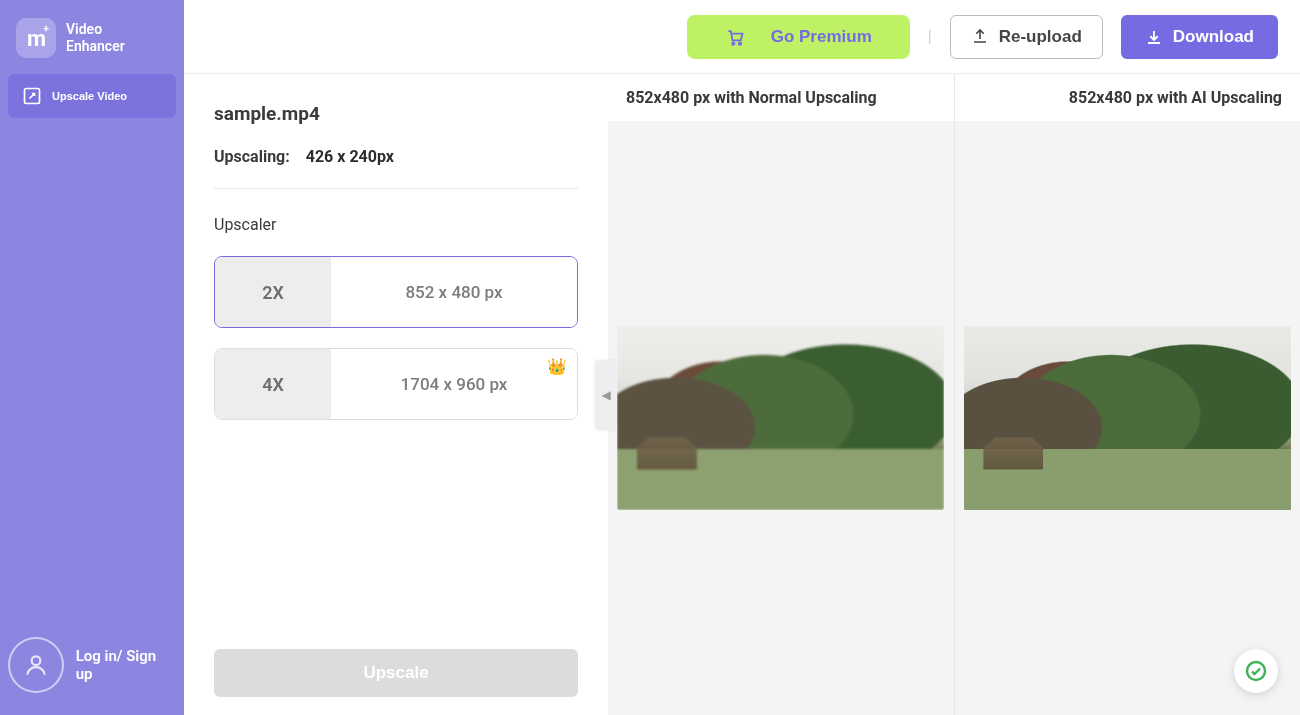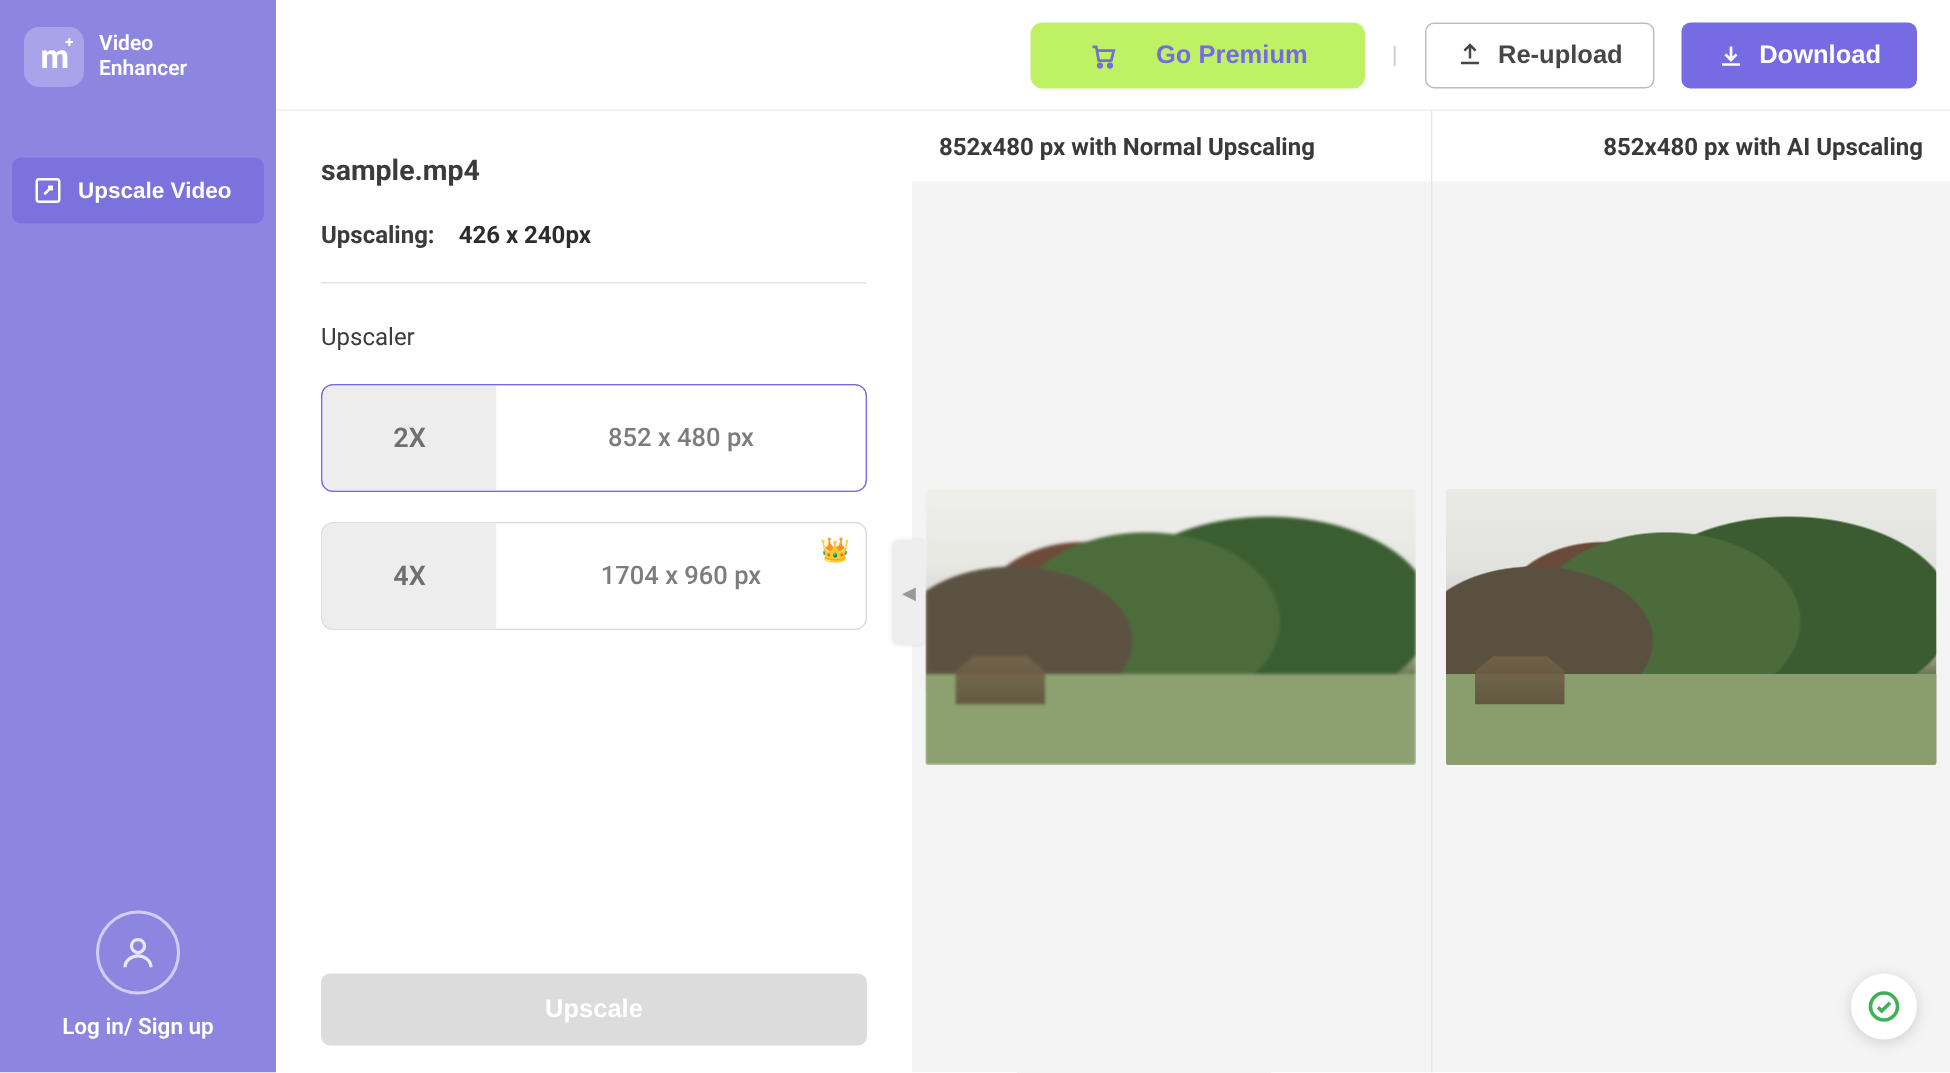--- a/index.html
+++ b/index.html
@@ -6,23 +6,23 @@
     body { font-family: -apple-system, BlinkMacSystemFont, "Segoe UI", Roboto, sans-serif; width: 1300px; height: 715px; overflow: hidden; background: #fff; }
     .app { display: flex; width: 100%; height: 100%; }
     
     
     .sidebar { width: 184px; background: #8d86e1; display: flex; flex-direction: column; padding: 8px; }
     .logo-area { display: flex; align-items: center; gap: 10px; padding: 10px 8px 16px 8px; color: #fff; }
     .logo-box { width: 40px; height: 40px; border-radius: 10px; background: #a9a4ea; display: flex; align-items: center; justify-content: center; font-weight: 700; font-size: 20px; color: #fff; position: relative; }
     .logo-main { font-size: 22px; font-weight: 700; letter-spacing: -1px; }
     .logo-plus { position: absolute; top: 5px; right: 7px; font-size: 10px; }
     .logo-text { font-size: 14px; font-weight: 600; line-height: 1.2; }
-    .nav-btn { display: flex; align-items: center; gap: 10px; background: #7c72dd; color: #fff; border: none; border-radius: 6px; padding: 12px 14px; font-size: 15px; font-weight: 600; cursor: pointer; width: 100%; margin-top: 31px; }
+    .nav-btn { display: flex; align-items: center; gap: 10px; background: #7c72dd; color: #fff; border: none; border-radius: 6px; padding: 12px 14px; font-size: 11px; font-weight: 600; cursor: pointer; width: 100%; }
     .nav-icon { width: 20px; height: 20px; }
-    .sidebar-footer { margin-top: auto; display: flex; flex-direction: column; align-items: center; gap: 12px; padding-bottom: 14px; cursor: pointer; }
+    .sidebar-footer { margin-top: auto; display: flex; flex-direction: row; align-items: center; gap: 12px; padding-bottom: 14px; cursor: pointer; }
     .avatar-circle { width: 56px; height: 56px; border-radius: 50%; border: 2px solid rgba(255,255,255,0.6); display: flex; align-items: center; justify-content: center; }
     .login-text { color: #fff; font-size: 15px; font-weight: 600; }
     
     
     .main { flex: 1; display: flex; flex-direction: column; }
     
     
     .topbar { height: 74px; border-bottom: 1px solid #eee; display: flex; align-items: center; justify-content: flex-end; gap: 18px; padding: 0 22px; }
     .premium-btn { display: flex; align-items: center; gap: 26px; background: #bef264; color: #766be3; border: none; border-radius: 8px; padding: 12px 38px; font-size: 17px; font-weight: 700; cursor: pointer; }
     .divider { color: #ccc; font-size: 16px; }

